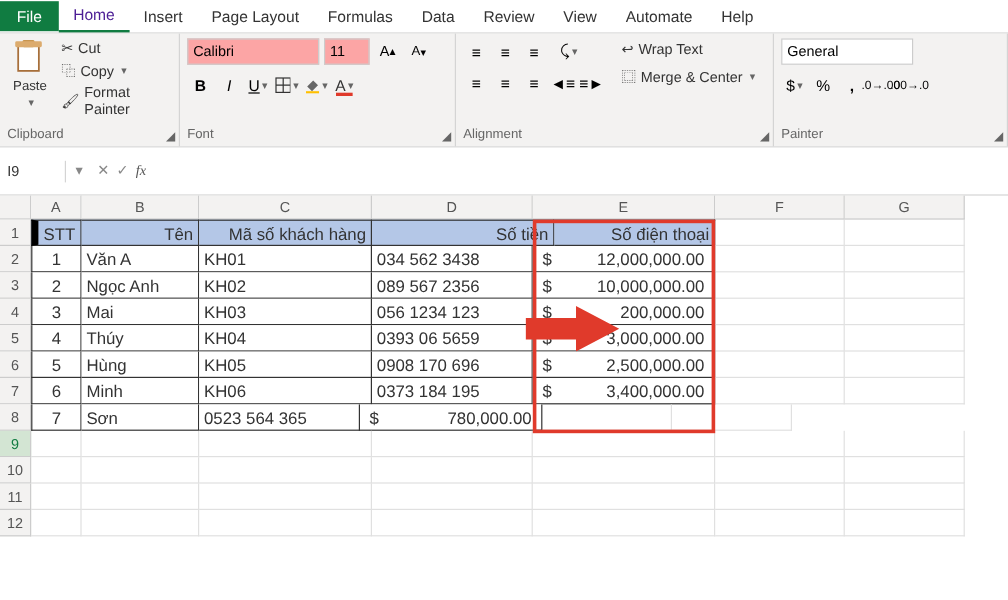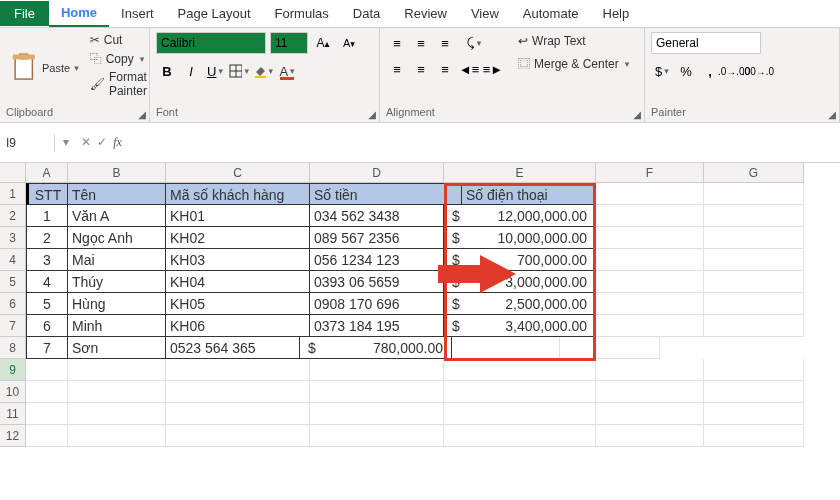--- a/index.html
+++ b/index.html
@@ -1,31 +1,31 @@
 <!DOCTYPE html>
 <html><head>
 <meta charset="utf-8">
 <style>
 *{box-sizing:border-box;margin:0;padding:0;font-family:'Segoe UI',Tahoma,sans-serif}
 body{background:#fff;width:840px;height:500px;overflow:hidden;font-size:13px;color:#333}
 .ribbon-tabs{display:flex;align-items:center;background:#fff;border-bottom:1px solid #d4d4d4;height:28px}
 .file-tab{background:#107c41;color:#fff;padding:5px 14px;font-size:13px;cursor:pointer}
 .tab{padding:5px 12px;font-size:13px;cursor:pointer}
-.tab.active{font-weight:700;border-bottom:2px solid #107c41;color:#3b82f6}
+.tab.active{font-weight:400;border-bottom:2px solid #107c41;color:#4c1d95}
 .ribbon{display:flex;background:#f3f2f1;border-bottom:1px solid #d4d4d4;height:95px}
 .group{display:flex;flex-direction:column;justify-content:space-between;border-right:1px solid #d4d4d4;padding:4px 6px 2px 6px;position:relative}
 .group-label{text-align:left;font-size:11px;color:#666;padding:2px 0}
 .group-body{display:flex;gap:4px;flex:1}
-.paste-col{display:flex;flex-direction:row;align-items:center;gap:2px;padding:0 4px}
+.paste-col{display:flex;flex-direction:column;align-items:center;gap:2px;padding:0 4px}
 .paste-icon{width:30px;height:32px}
 .paste-label{font-size:11px}
 .clip-col{display:flex;flex-direction:column;gap:2px;font-size:12px}
 .clip-item{display:flex;align-items:center;gap:4px;padding:1px 3px;cursor:pointer}
 .font-top{display:flex;gap:4px;margin-bottom:6px;align-items:center}
-.font-sel{border:1px solid #ccc;background:#15803d;height:22px;font-size:12px;padding:0 18px 0 4px}
+.font-sel{border:1px solid #ccc;background:#fca5a5;height:22px;font-size:12px;padding:0 18px 0 4px}
 .mini-btn{width:22px;height:22px;border:1px solid transparent;background:transparent;display:inline-flex;align-items:center;justify-content:center;cursor:pointer;font-size:13px}
 .font-bottom{display:flex;gap:2px}
 .align-rows{display:flex;flex-direction:column;gap:4px}
 .align-row{display:flex;gap:2px}
 .wrap-col{display:flex;flex-direction:column;gap:4px;margin-left:6px;font-size:12px}
 .wrap-btn{display:flex;align-items:center;gap:4px;padding:2px 4px;cursor:pointer}
 .num-top{margin-bottom:6px}
 .num-sel{border:1px solid #ccc;background:#fff;height:22px;font-size:12px;padding:0 18px 0 4px;width:110px}
 .num-bottom{display:flex;gap:2px}
 .launcher{position:absolute;bottom:2px;right:3px;font-size:10px;color:#666;cursor:pointer}
@@ -36,22 +36,22 @@
 .grid{display:flex}
 .row-hdrs{display:flex;flex-direction:column}
 .col-hdrs{display:flex}
 .corner{width:26px;height:20px;background:#f3f2f1;border-right:1px solid #ccc;border-bottom:1px solid #ccc}
 .ch{height:20px;background:#f3f2f1;border-right:1px solid #ccc;border-bottom:1px solid #ccc;text-align:center;font-size:12px;color:#555;line-height:20px}
 .rh{width:26px;height:22px;background:#f3f2f1;border-right:1px solid #ccc;border-bottom:1px solid #ccc;text-align:center;font-size:12px;color:#555;line-height:22px}
 .rh.sel{background:#d3e5d3;color:#107c41}
 .cells{position:relative}
 .crow{display:flex}
 .cell{height:22px;border-right:1px solid #e0e0e0;border-bottom:1px solid #e0e0e0;padding:0 4px;font-size:14px;line-height:22px;white-space:nowrap;overflow:hidden}
-.hdr{background:#b4c7e7;font-weight:500;text-align:left;border:1px solid #333;border-left:none}
-.hdr:first-child{border-left:3px solid #000000}
+.hdr{background:#b4c7e7;font-weight:500;text-align:right;border:1px solid #333;border-left:none}
+.hdr:first-child{border-left:6px solid #000000}
 .bcell{border:1px solid #333;border-top:none;border-left:none;background:#fff}
 .bcell.first{border-left:1px solid #333}
 .cA{width:42px;text-align:center}
 .cB{width:98px}
 .cC{width:144px}
 .cD{width:134px}
 .cE{width:152px}
 .cF{width:108px}
 .cG{width:100px}
 .money{display:flex;justify-content:space-between}
@@ -289,21 +289,21 @@
           <div class="cell cG"></div>
         </div>
         <div class="crow">
           <div class="cell cA bcell first">3</div>
           <div class="cell cB bcell">Mai</div>
           <div class="cell cC bcell">KH03</div>
           <div class="cell cD bcell">056 1234 123</div>
           <div class="cell cE bcell">
             <div class="money">
               <span>$</span>
-              <span>700,000.00</span>
+              <span>200,000.00</span>
             </div>
           </div>
           <div class="cell cF"></div>
           <div class="cell cG"></div>
         </div>
         <div class="crow">
           <div class="cell cA bcell first">4</div>
           <div class="cell cB bcell">Thúy</div>
           <div class="cell cC bcell">KH04</div>
           <div class="cell cD bcell">0393 06 5659</div>

